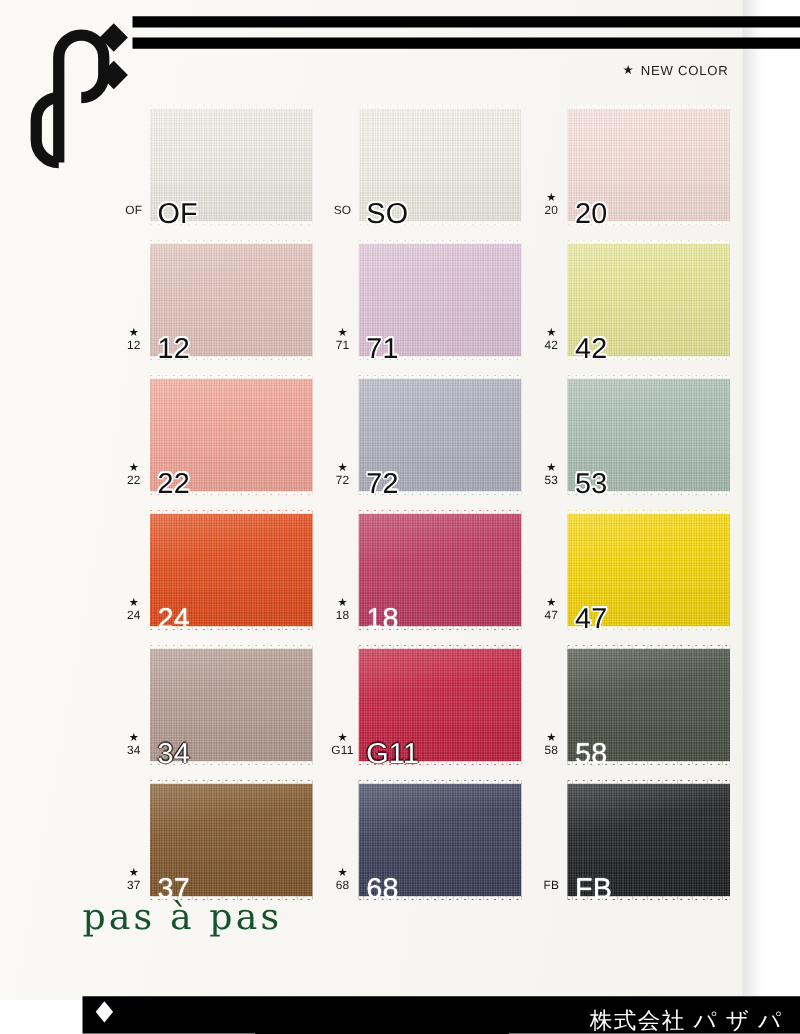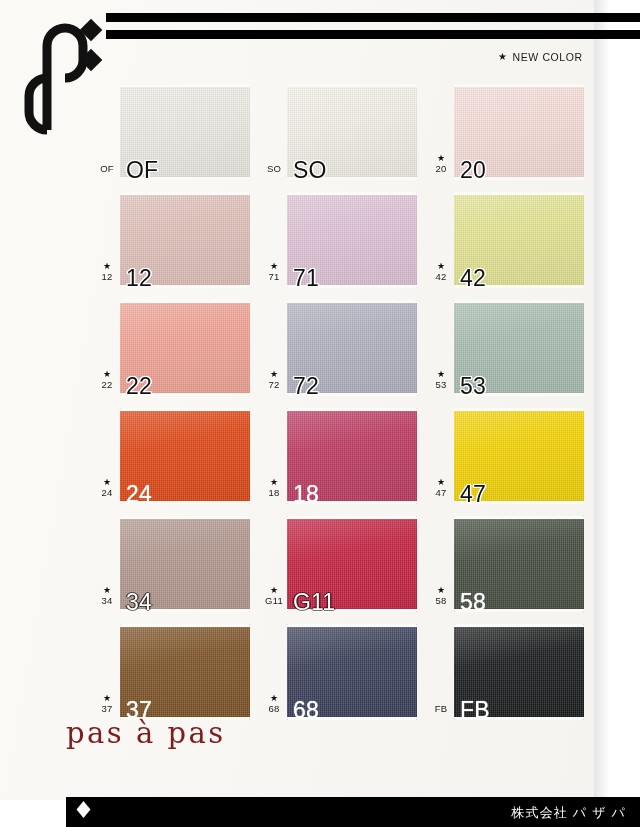--- a/index.html
+++ b/index.html
@@ -142,42 +142,42 @@
     text-shadow: -1.4px 0 rgba(0,0,0,.55), 1.4px 0 rgba(0,0,0,.55),
                  0 -1.4px rgba(0,0,0,.55), 0 1.4px rgba(0,0,0,.55); }
 
   
   .wordmark {
     position: absolute;
     left: 66px; top: 716px;
     font-family: "DejaVu Serif", serif;
     font-size: 29px;
     letter-spacing: 2.5px;
-    color: #7f1d1d;
+    color: #14532d;
     white-space: nowrap;
   }
 
   
   .footer-bar {
     position: absolute;
     left: 66px; top: 797px;
     width: 574px; height: 30px;
     background: #000;
   }
   .footer-diamond {
     position: absolute;
     left: 12px; top: 7px;
     width: 11px; height: 11px;
     background: #fff;
     transform: rotate(45deg) skew(6deg, 6deg);
   }
   .footer-company {
     position: absolute;
     right: 14px; top: 7px;
-    font-size: 13px;
+    font-size: 18px;
     color: #ffffff;
     letter-spacing: 1.2px;
     white-space: nowrap;
   }
 </style>
 </head>
 <body>
 
 <div id="card">
 

